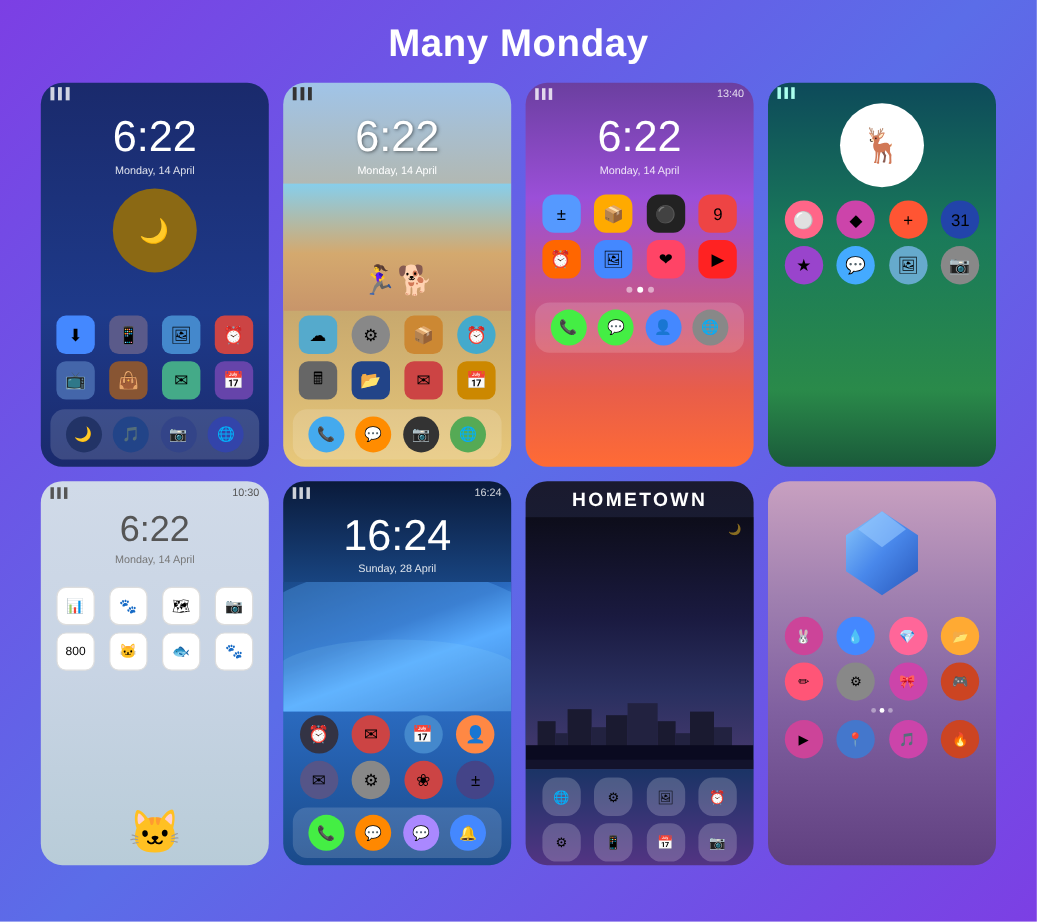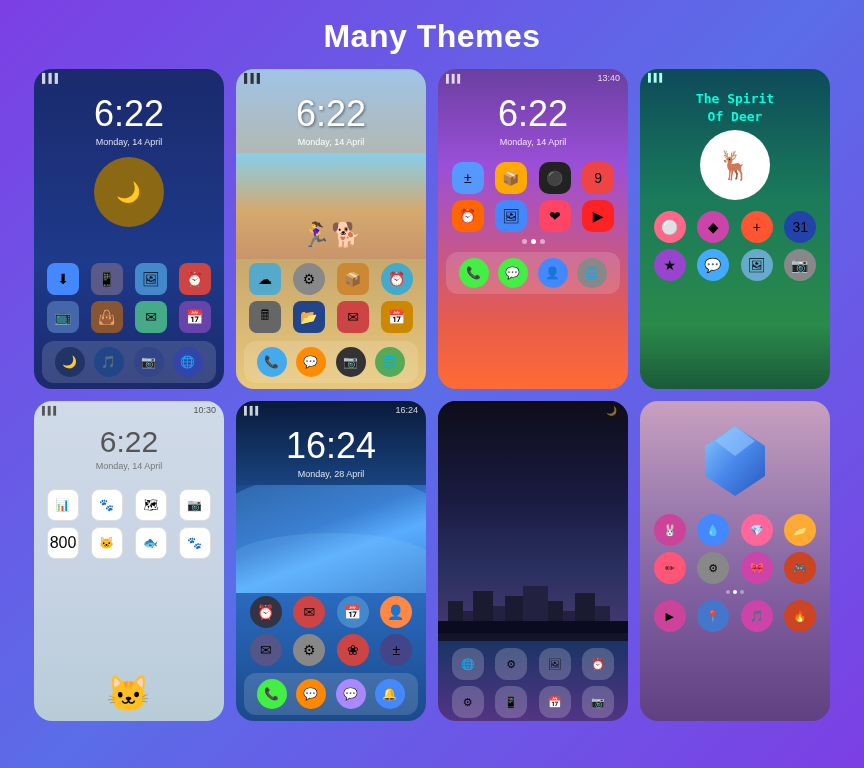--- a/index.html
+++ b/index.html
@@ -200,21 +200,21 @@
       right: -10px;
       height: 120px;
       background: rgba(100,180,255,0.3);
       border-radius: 50% 50% 0 0;
       transform: scaleX(1.2);
     }
   </style>
 </head>
 <body>
 
-<div class="page-title">Many Themes</div>
+<div class="page-title">Many Monday</div>
 
 <div class="grid">
 
   <div class="phone-card theme1">
     <div class="phone-header">
       <span>▌▌▌</span>
     </div>
     <div class="time-display">6:22</div>
     <div class="date-display">Monday, 14 April</div>
 
@@ -298,21 +298,20 @@
       <div class="dock-icon" style="background:#44ee44;border-radius:50%;font-size:12px;">💬</div>
       <div class="dock-icon" style="background:#4488ff;border-radius:50%;font-size:12px;">👤</div>
       <div class="dock-icon" style="background:#888;border-radius:50%;font-size:12px;">🌐</div>
     </div>
   </div>
 
   <div class="phone-card theme4">
     <div class="phone-header">
       <span style="font-size:8px;color:#aaffee;">▌▌▌</span>
     </div>
-    <div class="deer-text">The Spirit<br>Of Deer</div>
     <div class="moon-circle">
       <span style="font-size:28px;">🦌</span>
     </div>
     <div class="icon-row" style="margin-top:6px;">
       <div class="app-icon" style="background:#ff6688;border-radius:50%;">⚪</div>
       <div class="app-icon" style="background:#cc44aa;border-radius:50%;">◆</div>
       <div class="app-icon" style="background:#ff5533;border-radius:50%;">+</div>
       <div class="app-icon" style="background:#2244aa;border-radius:50%;">31</div>
     </div>
     <div class="icon-row">
@@ -328,36 +327,36 @@
       <span style="font-size:8px;">▌▌▌</span>
       <span style="font-size:9px;">10:30</span>
     </div>
     <div class="time-display small" style="color:#555;">6:22</div>
     <div class="date-display" style="color:#777;">Monday, 14 April</div>
     <div class="icon-grid" style="margin-top:8px;">
       <div class="app-icon" style="background:#fff;border:1px solid #ddd;border-radius:8px;font-size:12px;">📊</div>
       <div class="app-icon" style="background:#fff;border:1px solid #ddd;border-radius:8px;font-size:12px;">🐾</div>
       <div class="app-icon" style="background:#fff;border:1px solid #ddd;border-radius:8px;font-size:12px;">🗺</div>
       <div class="app-icon" style="background:#fff;border:1px solid #ddd;border-radius:8px;font-size:12px;">📷</div>
-      <div class="app-icon" style="background:#fff;border:1px solid #ddd;border-radius:8px;font-size:16px;">800</div>
+      <div class="app-icon" style="background:#fff;border:1px solid #ddd;border-radius:8px;font-size:10px;">800</div>
       <div class="app-icon" style="background:#fff;border:1px solid #ddd;border-radius:8px;font-size:12px;">🐱</div>
       <div class="app-icon" style="background:#fff;border:1px solid #ddd;border-radius:8px;font-size:12px;">🐟</div>
       <div class="app-icon" style="background:#fff;border:1px solid #ddd;border-radius:8px;font-size:12px;">🐾</div>
     </div>
 
     <div style="text-align:center;font-size:36px;margin-top:auto;padding:4px 0 6px 0;">🐱</div>
   </div>
 
   <div class="phone-card theme6">
     <div class="phone-header">
       <span style="font-size:8px;">▌▌▌</span>
       <span style="font-size:9px;">16:24</span>
     </div>
     <div class="time-display">16:24</div>
-    <div class="date-display">Monday, 28 April</div>
+    <div class="date-display">Sunday, 28 April</div>
 
     <div class="blue-fluid">
       <div class="fluid-shape"></div>
       <div style="position:absolute;bottom:0;left:0;right:0;height:60px;background:rgba(150,220,255,0.15);border-radius:50% 50% 0 0;transform:scaleX(1.1);"></div>
     </div>
     <div class="icon-row">
       <div class="app-icon" style="background:#334;border-radius:50%;">⏰</div>
       <div class="app-icon" style="background:#c44;border-radius:50%;">✉</div>
       <div class="app-icon" style="background:#4488cc;border-radius:50%;">📅</div>
       <div class="app-icon" style="background:#f84;border-radius:50%;">👤</div>
@@ -370,20 +369,21 @@
     </div>
     <div class="dock">
       <div class="dock-icon" style="background:#44ee44;border-radius:50%;font-size:12px;">📞</div>
       <div class="dock-icon" style="background:#ff8800;border-radius:50%;font-size:12px;">💬</div>
       <div class="dock-icon" style="background:#aa88ff;border-radius:50%;font-size:12px;">💬</div>
       <div class="dock-icon" style="background:#4488ff;border-radius:50%;font-size:12px;">🔔</div>
     </div>
   </div>
 
   <div class="phone-card theme7">
+    <div class="hometown-text">HOMETOWN</div>
 
     <div style="flex:1;background:linear-gradient(180deg,#0d0d1a 0%,#1a1a40 40%,#2a3060 70%,#4a3a70 100%);position:relative;min-height:100px;overflow:hidden;">
 
       <div style="position:absolute;bottom:0;left:0;right:0;height:60px;display:flex;align-items:flex-end;justify-content:center;">
         <svg width="190" height="60" viewBox="0 0 190 60">
           <rect x="10" y="20" width="15" height="40" fill="#1a1a30"></rect>
           <rect x="25" y="30" width="10" height="30" fill="#222240"></rect>
           <rect x="35" y="10" width="20" height="50" fill="#1a1a30"></rect>
           <rect x="55" y="25" width="12" height="35" fill="#222240"></rect>
           <rect x="67" y="15" width="18" height="45" fill="#1a1a30"></rect>

